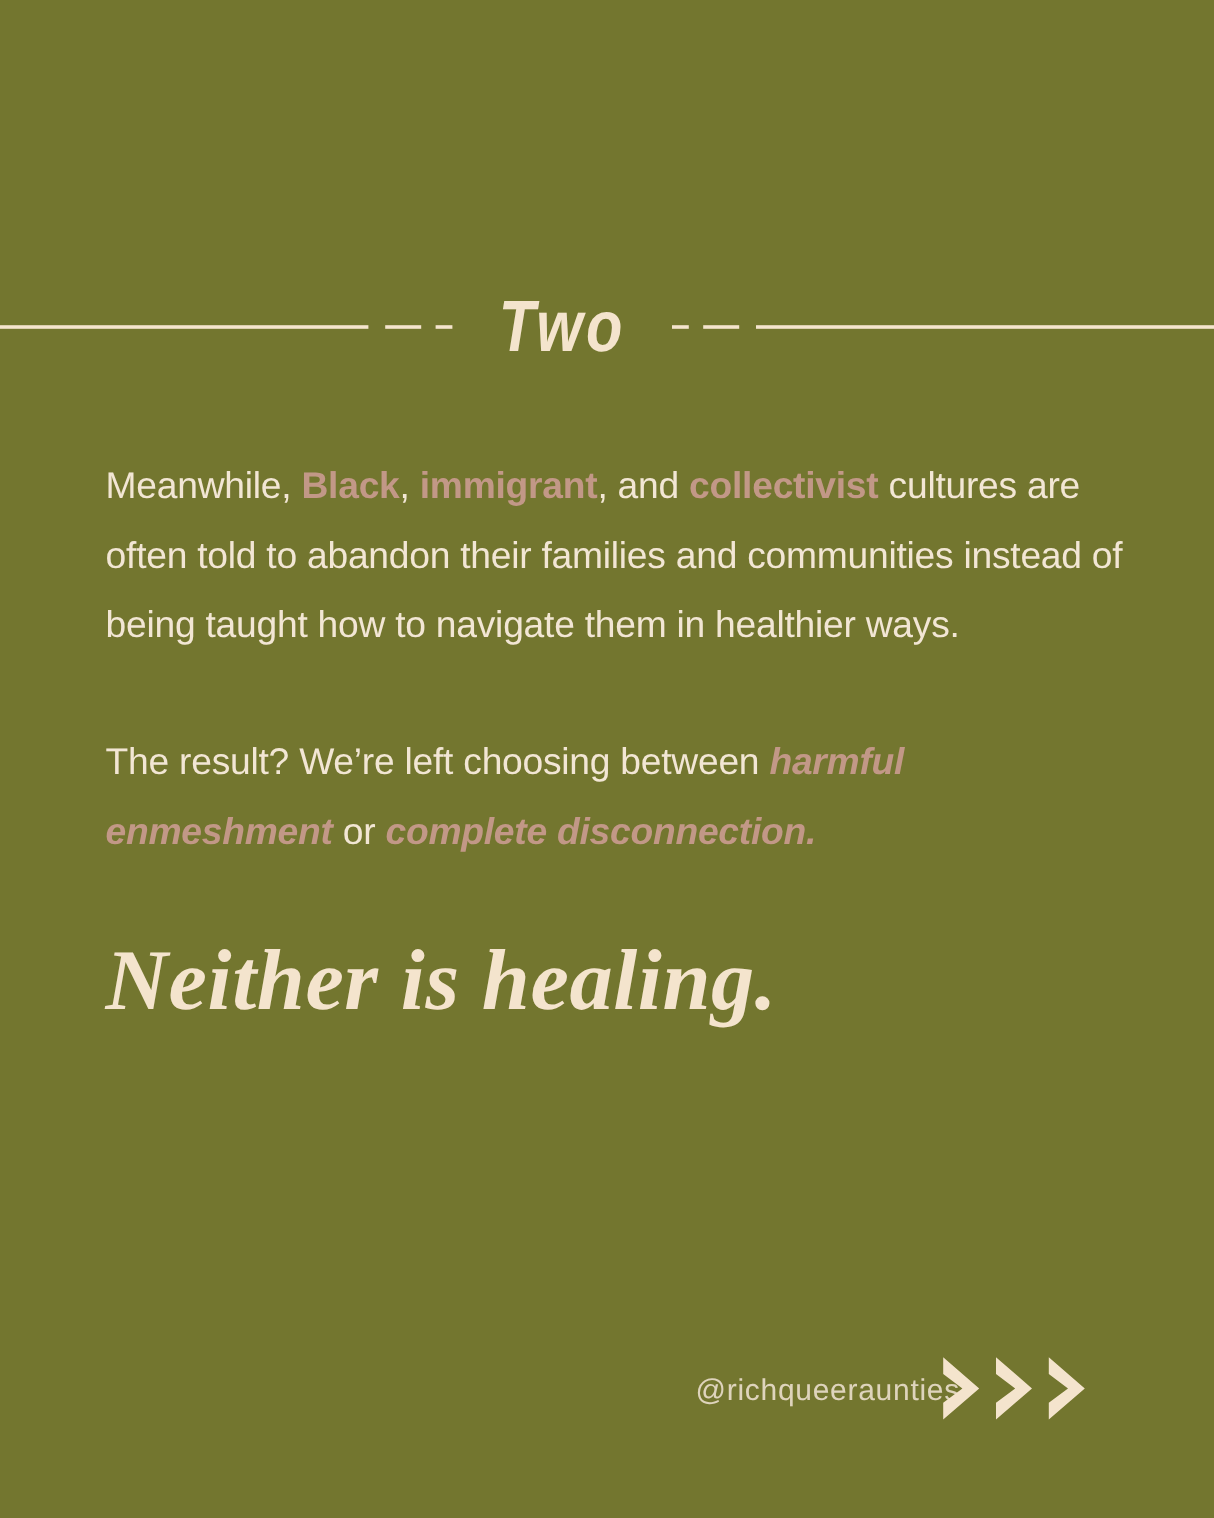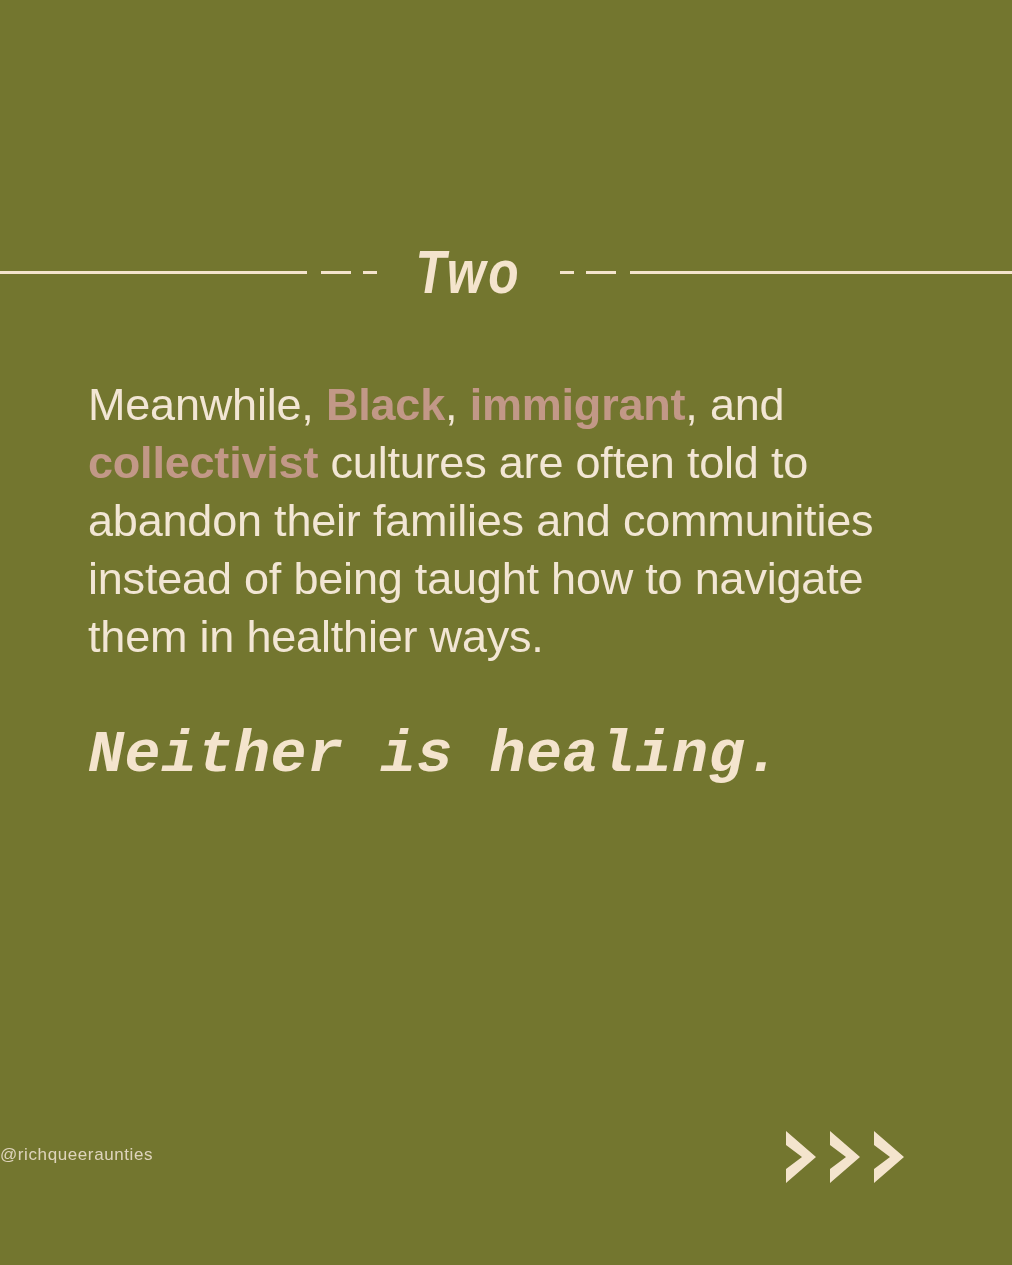--- a/index.html
+++ b/index.html
@@ -66,56 +66,56 @@
 
   
   .body-block {
     position: absolute;
     left: 88px;
     top: 376px;
     width: 850px;
   }
   .para {
     color: #f2e6d4;
-    font-size: 45px;
+    font-size: 31px;
     line-height: 58px;
     letter-spacing: -0.2px;
     margin: 0 0 56px 0;
     font-weight: 400;
   }
   .hl {
     color: #c29887;
     font-weight: bold;
   }
   .em-hl {
     color: #c29887;
     font-weight: bold;
     font-style: italic;
   }
 
   .closing {
     color: #f4e4cd;
-    font-family: Liberation Mono, monospace;
+    font-family: Liberation Serif, serif;
     font-weight: bold;
     font-style: italic;
-    font-size: 60px;
+    font-size: 72px;
     line-height: 1.1;
     margin: 46px 0 0 0;
     letter-spacing: 0.5px;
   }
 
   
   .handle {
     position: absolute;
     left: 0;
     top: 1145px;
     width: 800px;
-    text-align: left;
+    text-align: right;
     color: #e8dcc8;
-    font-size: 17px;
+    font-size: 25px;
     letter-spacing: 0.6px;
     opacity: 0.92;
   }
   .chevrons {
     position: absolute;
     right: 100px;
     top: 1125px;
     display: flex;
     align-items: center;
     gap: 2px;
@@ -134,20 +134,21 @@
   <div class="chapter-title">Two</div>
   <div class="dash-group-right">
     <span class="dash-sm"></span>
     <span class="dash-lg"></span>
   </div>
   <div class="rule-long-right"></div>
 </div>
 
 <div class="body-block">
   <p class="para"><span>Meanwhile, </span><span class="hl">Black</span><span>, </span><span class="hl">immigrant</span><span>, and </span><span class="hl">collectivist</span><span> cultures are often told to abandon their families and communities instead of being taught how to navigate them in healthier ways.</span></p>
+  <p class="para"><span>The result? We’re left choosing between </span><span class="em-hl">harmful enmeshment</span><span> or </span><span class="em-hl">complete disconnection.</span></p>
   <p class="closing">Neither is healing.</p>
 </div>
 
 <div class="handle">@richqueeraunties</div>
 
 <div class="chevrons">
   <svg width="42" height="64" viewBox="0 0 42 64" aria-hidden="true">
     <polygon points="4,6 34,32 4,58 4,44 20,32 4,20" fill="#f4e4cd"></polygon>
   </svg>
   <svg width="42" height="64" viewBox="0 0 42 64" aria-hidden="true">

